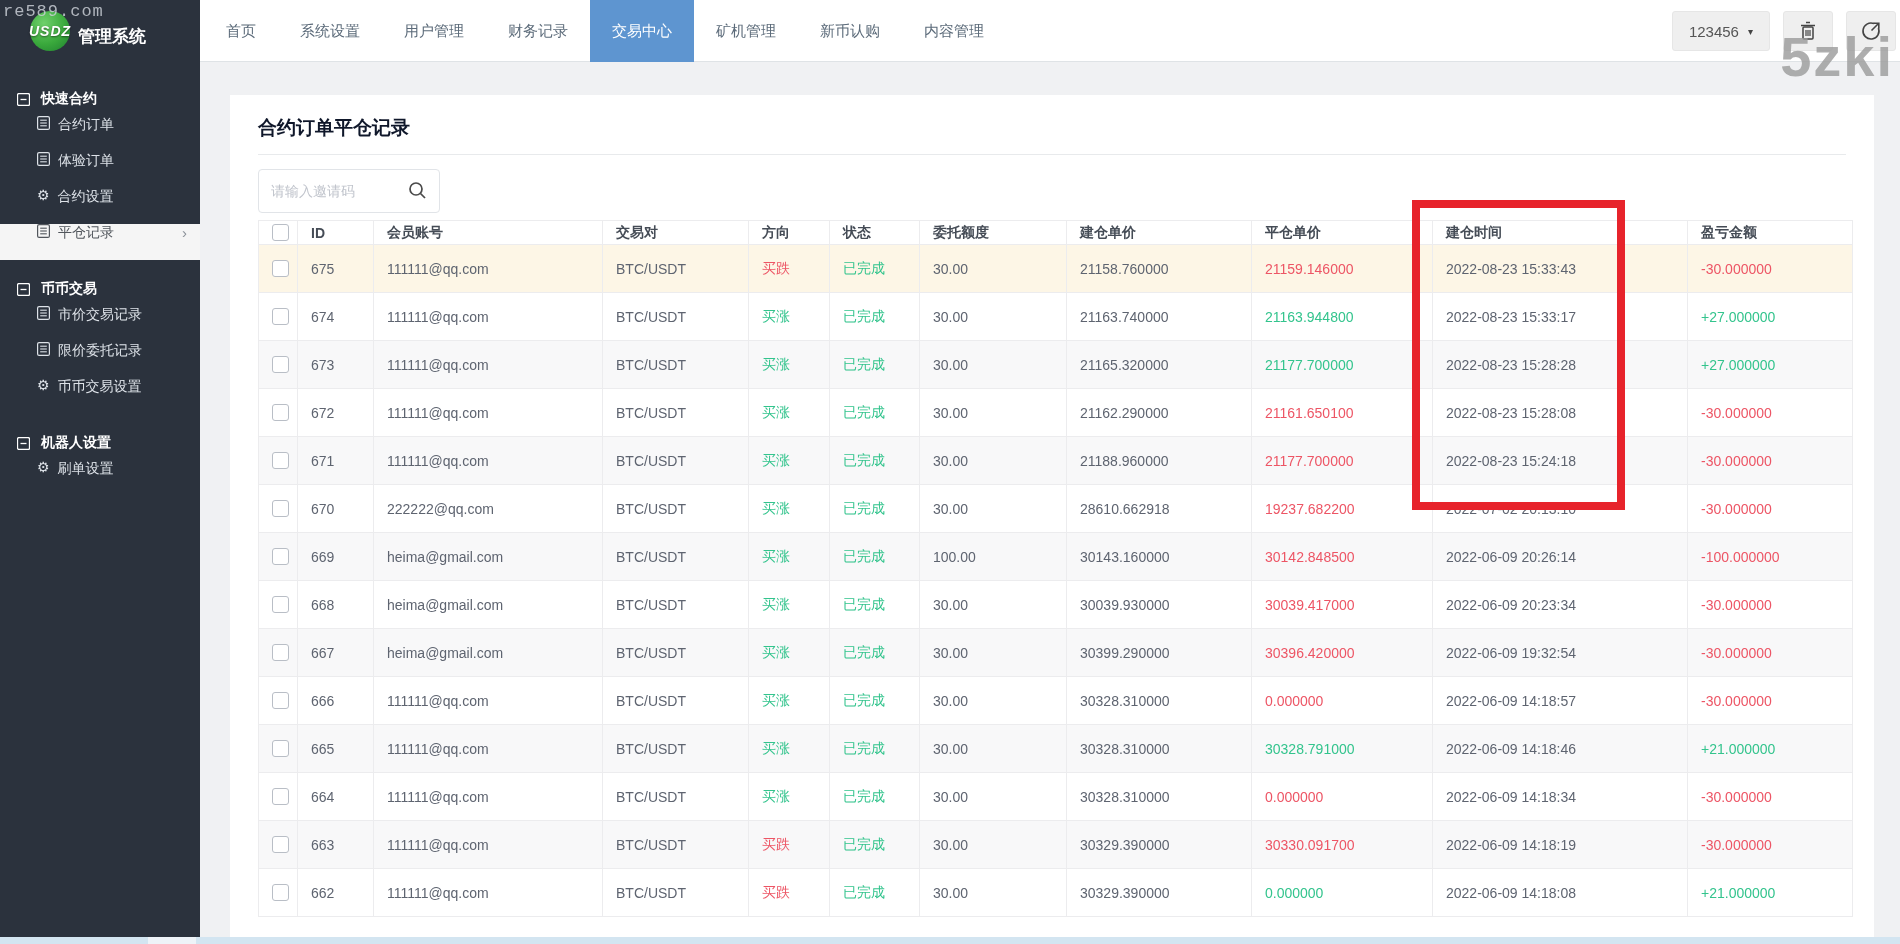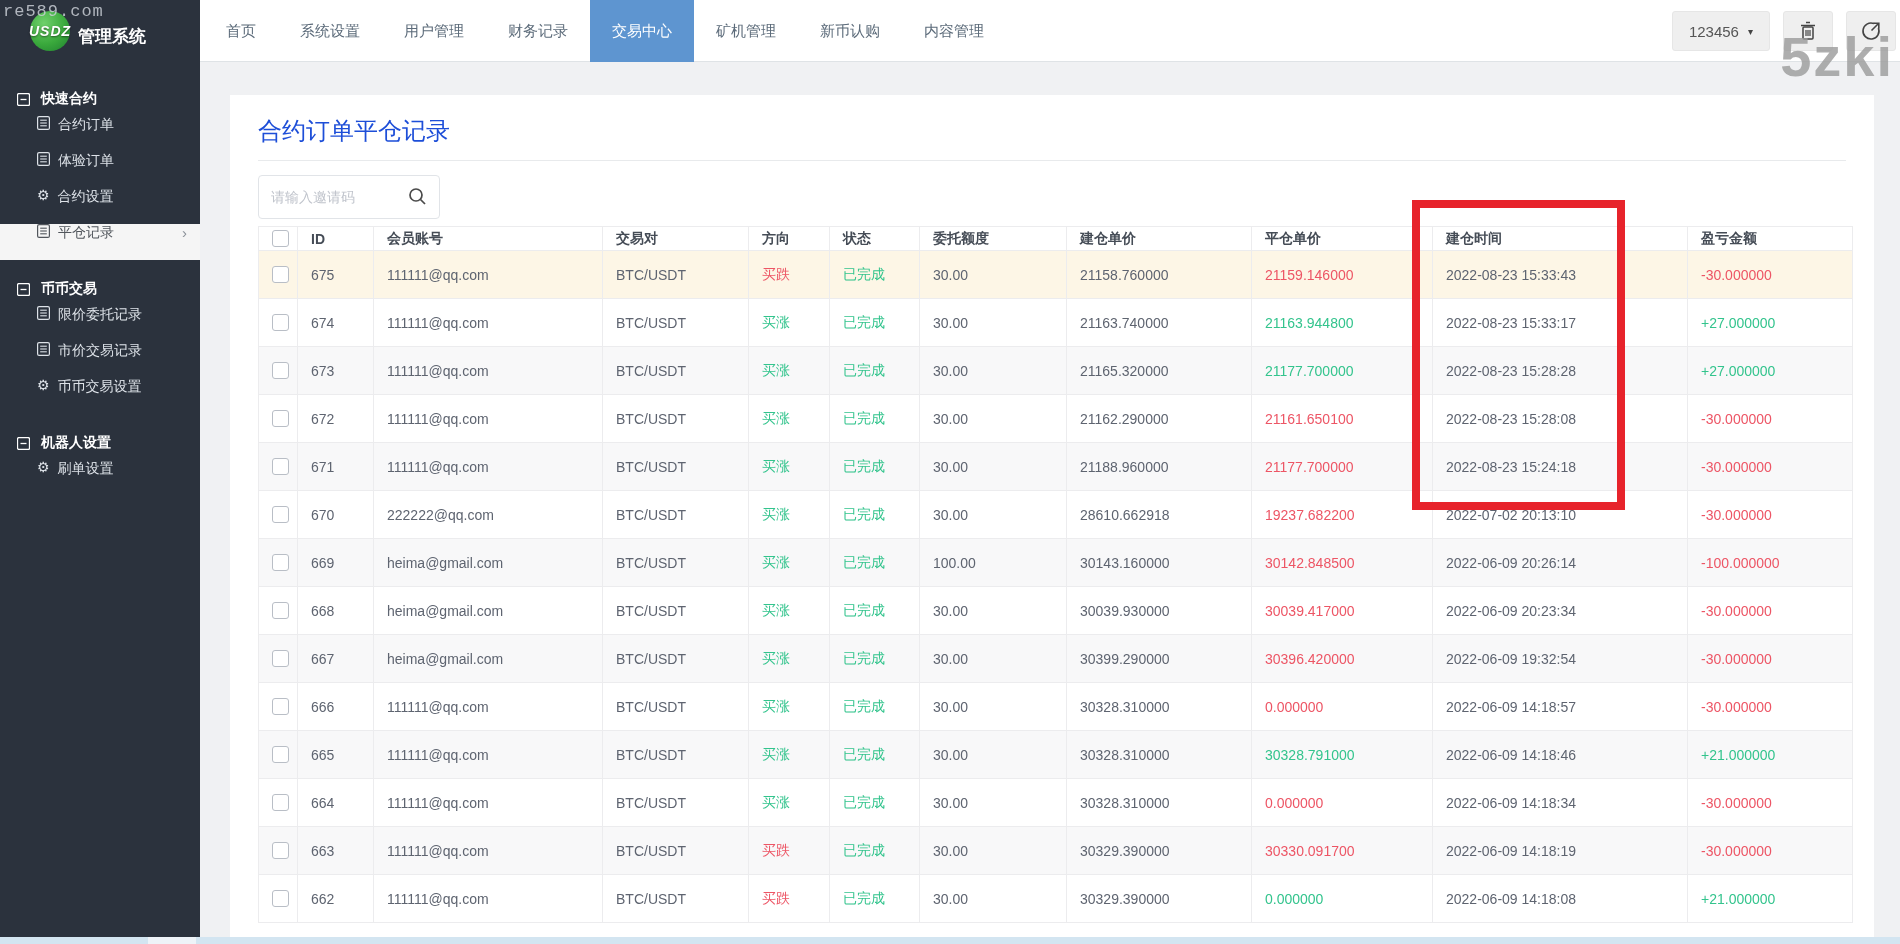--- a/index.html
+++ b/index.html
@@ -41,21 +41,21 @@
                color:#dde2e8; font-size:14px; cursor:pointer; position:relative; }
   .side-item.active { background:#f5f5f5; color:#51565c; }
   .side-item .chev { display:none; position:absolute; right:13px; color:#8b9199; font-size:15px; }
   .side-item.active .chev { display:block; }
   .icon-gear { font-size:14px; line-height:1; }
   .sec2 { margin-top:12px; }
 
   
   .content { position:absolute; left:200px; top:62px; right:0; bottom:0; background:#f0f1f3; }
   .card { position:absolute; left:30px; top:33px; right:26px; bottom:0; background:#fff; padding-left:28px; }
-  .page-title { margin-top:20px; font-size:24px; font-weight:400; color:#1d4ed8; }
+  .page-title { margin-top:20px; font-size:19px; font-weight:700; color:#0f172a; }
   .divider { height:1px; background:#e8eaec; margin-top:13px; margin-right:28px; }
   .search-wrap { margin-top:14px; position:relative; width:182px; }
   .search-input { width:182px; height:44px; border:1px solid #e1e4e8; border-radius:4px; padding:0 38px 0 12px;
                   font-size:14px; color:#555; outline:none; font-family:inherit; }
   .search-input::placeholder { color:#c0c4cc; }
   .search-icon { position:absolute; right:13px; top:12px; cursor:pointer; }
 
   
   table.grid { border-collapse:collapse; table-layout:fixed; width:1594px; margin-top:7px; }
   .grid th, .grid td { border:1px solid #ececee; border-top:none; font-size:14px; text-align:left;
@@ -177,32 +177,32 @@
     <span>币币交易</span>
   </div>
       <div class="side-item">
     <svg class="icon-list" width="13" height="14" viewBox="0 0 13 14">
       <rect x="0.6" y="0.6" width="11.8" height="12.8" rx="1.5" fill="none" stroke="currentColor" stroke-width="1.2"></rect>
       <line x1="3.2" y1="4.2" x2="9.8" y2="4.2" stroke="currentColor" stroke-width="1.1"></line>
       <line x1="3.2" y1="7" x2="9.8" y2="7" stroke="currentColor" stroke-width="1.1"></line>
       <line x1="3.2" y1="9.8" x2="9.8" y2="9.8" stroke="currentColor" stroke-width="1.1"></line>
     </svg>
 
-    <span>限价委托记录</span>
+    <span>市价交易记录</span>
 
   </div>
       <div class="side-item">
     <svg class="icon-list" width="13" height="14" viewBox="0 0 13 14">
       <rect x="0.6" y="0.6" width="11.8" height="12.8" rx="1.5" fill="none" stroke="currentColor" stroke-width="1.2"></rect>
       <line x1="3.2" y1="4.2" x2="9.8" y2="4.2" stroke="currentColor" stroke-width="1.1"></line>
       <line x1="3.2" y1="7" x2="9.8" y2="7" stroke="currentColor" stroke-width="1.1"></line>
       <line x1="3.2" y1="9.8" x2="9.8" y2="9.8" stroke="currentColor" stroke-width="1.1"></line>
     </svg>
 
-    <span>市价交易记录</span>
+    <span>限价委托记录</span>
 
   </div>
       <div class="side-item">
 
     <span class="icon-gear">⚙</span>
     <span>币币交易设置</span>
 
   </div>
       <div class="side-section-title sec2">
     <svg class="icon-minus-square" width="13" height="13" viewBox="0 0 13 13">

